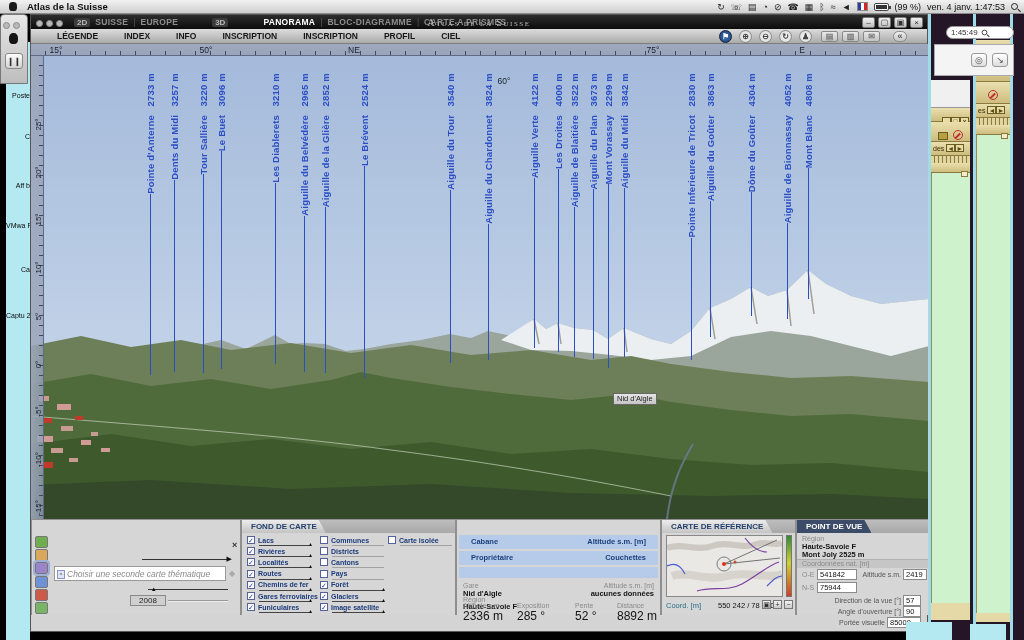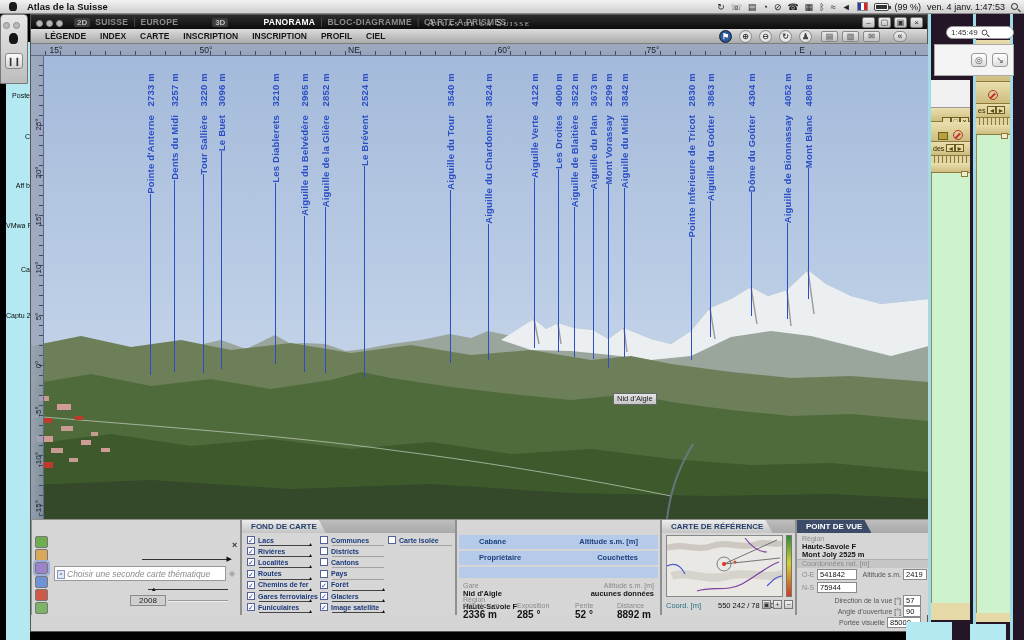--- a/index.html
+++ b/index.html
@@ -46,21 +46,21 @@
   #wintitle{position:absolute;left:50%;transform:translateX(-50%);top:2px;
     font-family:"Liberation Serif",serif;font-variant:small-caps;letter-spacing:1.5px;color:#b9b9b9;font-size:10px;}
   .winbtns{margin-left:auto;display:flex;gap:3px;padding-right:4px;}
   .winbtn{width:13px;height:11px;background:linear-gradient(#efefef,#bdbdbd);border:1px solid #777;border-radius:2px;
     font-size:8px;line-height:9px;text-align:center;color:#333;}
 
   
   #toolbar{position:absolute;left:0;top:14px;width:100%;height:15px;
     background:linear-gradient(#dcdcdc,#ababab);border-bottom:1px solid #7d7d7d;
     display:flex;align-items:center;font-size:8.5px;font-weight:bold;color:#151515;}
-  .tb-menu{margin-left:14px;}
+  .tb-menu{margin-left:26px;}
   .tb-icons{position:absolute;left:688px;top:1px;display:flex;gap:7px;align-items:center;}
   .circ{width:13px;height:13px;border-radius:50%;background:radial-gradient(#ffffff,#cfcfcf);border:1px solid #8a8a8a;
     font-size:8px;line-height:12px;text-align:center;color:#444;}
   .circ.blue{background:radial-gradient(#3f6fb5,#1d3f77);color:#fff;border-color:#123;}
   .pane-btns{position:absolute;left:790px;top:2px;display:flex;gap:4px;}
   .pane-btn{width:17px;height:11px;background:linear-gradient(#e9e9e9,#c2c2c2);border:1px solid #888;border-radius:2px;
     font-size:8px;line-height:9px;text-align:center;color:#777;}
   .collapse-btn{position:absolute;left:862px;top:2px;width:14px;height:11px;border-radius:6px;
     background:linear-gradient(#efefef,#c5c5c5);border:1px solid #888;font-size:9px;line-height:9px;text-align:center;color:#555;}
 
@@ -114,26 +114,26 @@
   
   .chk-row{position:absolute;display:flex;align-items:center;gap:3px;}
   .chk{width:8px;height:8px;background:#fff;border:1px solid #56619c;font-size:7px;line-height:7px;color:#2244aa;text-align:center;}
   .chk-lab{font-size:7px;font-weight:bold;color:#1b3a7a;white-space:nowrap;}
   .mini-slider{position:absolute;height:1px;background:#444;}
   .mini-slider.dim{background:#a2a2a2;}
   .mini-slider .tri{position:absolute;right:-1px;top:-4px;font-size:6px;color:#111;line-height:6px;}
 
   
   .blue-row{position:absolute;left:2px;right:2px;height:14px;background:#b5cbe9;
-    font-size:7.5px;font-weight:bold;color:#1c3f7d;line-height:13px;padding:0 20px;}
+    font-size:7.5px;font-weight:bold;color:#1c3f7d;line-height:13px;padding:0 12px;}
   .blue-row .rlab{float:right;}
   .glab{position:absolute;font-size:7px;color:#8a8a8a;}
   .gval{position:absolute;font-size:7.5px;font-weight:bold;color:#141414;white-space:nowrap;}
   .stat-lab{position:absolute;top:69px;font-size:7px;color:#8a8a8a;}
-  .stat-val{position:absolute;top:76px;font-size:10px;font-weight:bold;color:#141414;}
+  .stat-val{position:absolute;top:76px;font-size:12px;font-weight:normal;color:#141414;}
 
   
   #minimap{position:absolute;left:4px;top:2px;width:117px;height:62px;border:1px solid #888;background:#e9e7e3;}
   #grad-bar{position:absolute;left:124px;top:2px;width:6px;height:62px;border:1px solid #777;
     background:linear-gradient(#2e8b2e,#cfd42a 45%,#d43a1f);}
   #coord-row{position:absolute;left:4px;top:68px;width:128px;font-size:7.5px;color:#222;}
   #coord-row .clab{color:#2a7085;}
   #coord-row .cval{position:absolute;left:52px;color:#111;}
   .map-btn{width:9px;height:9px;background:linear-gradient(#f2f2f2,#cicaca,#cacaca);background:linear-gradient(#f2f2f2,#cacaca);
     border:1px solid #777;font-size:7px;line-height:8px;text-align:center;color:#333;display:inline-block;}
@@ -253,21 +253,21 @@
           <span class="winbtn">▢</span>
           <span class="winbtn">▣</span>
           <span class="winbtn">×</span>
         </span>
     </div>
 
     <div id="toolbar">
       <span id="tb-menus" style="display:flex">
           <span class="tb-menu">LÉGENDE</span>
           <span class="tb-menu">INDEX</span>
-          <span class="tb-menu">CARTE</span>
+          <span class="tb-menu">INFO</span>
           <span class="tb-menu">INSCRIPTION</span>
           <span class="tb-menu">INSCRIPTION</span>
           <span class="tb-menu">PROFIL</span>
           <span class="tb-menu">CIEL</span>
         </span>
       <span class="tb-icons" id="tb-icons">
           <span class="circ blue">⚑</span>
           <span class="circ">⊕</span>
           <span class="circ">⊖</span>
           <span class="circ">↻</span>
@@ -321,21 +321,21 @@
           <rect x="60" y="388" width="7" height="4" fill="#c79a92"></rect>
             <rect x="70" y="404" width="9" height="4" fill="#cf9b94"></rect>
         </g>
       </svg>
 
       <div id="ruler-top">
           <div class="ticks"></div>
           <span class="scale-lab" style="left: 25px;">15°</span>
           <span class="scale-lab" style="left: 175px;">50°</span>
           <span class="scale-lab" style="left: 323px;">NE</span>
-          <span class="scale-lab" style="left: 473px;">60°</span>
+          <span class="scale-lab" style="left: 473px; margin-top: 31px;">60°</span>
           <span class="scale-lab" style="left: 622px;">75°</span>
           <span class="scale-lab" style="left: 771px;">E</span>
         </div>
       <div id="ruler-left">
           <div class="ticks"></div>
           <span class="vscale-lab" style="top: 64px;">25°</span>
           <span class="vscale-lab" style="top: 112px;">20°</span>
           <span class="vscale-lab" style="top: 159px;">15°</span>
           <span class="vscale-lab" style="top: 207px;">10°</span>
           <span class="vscale-lab" style="top: 256px;">5°</span>

